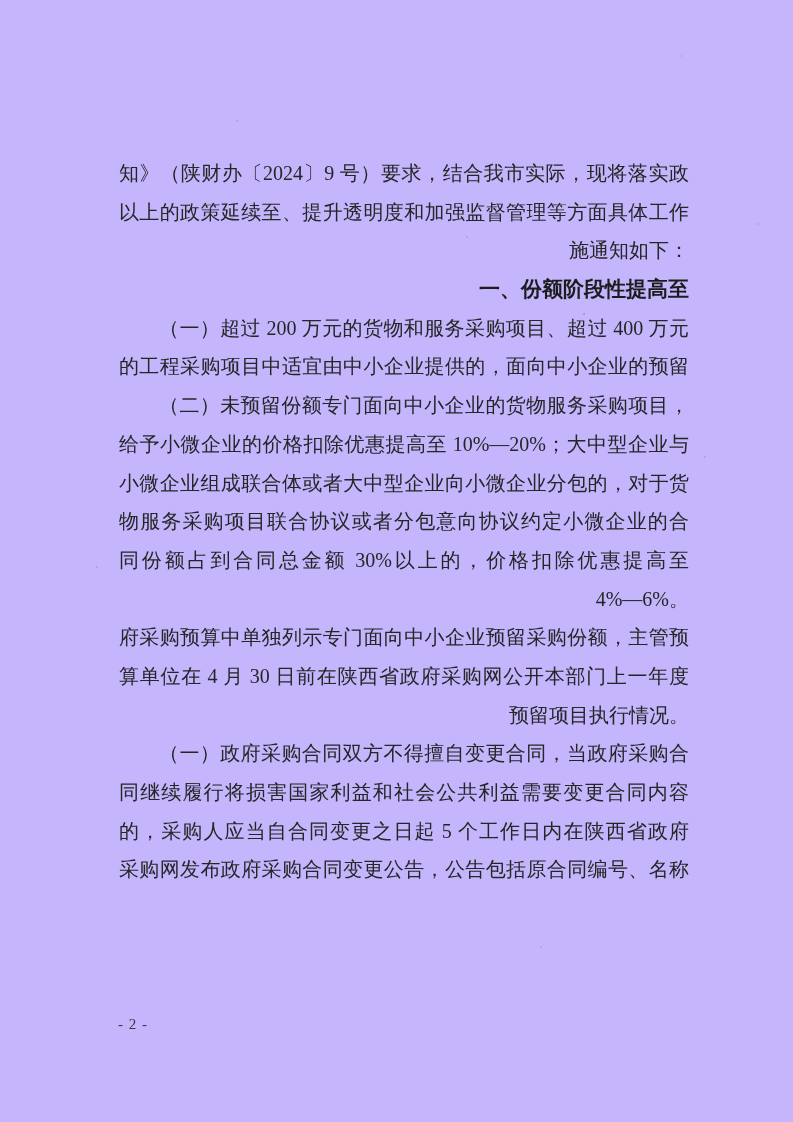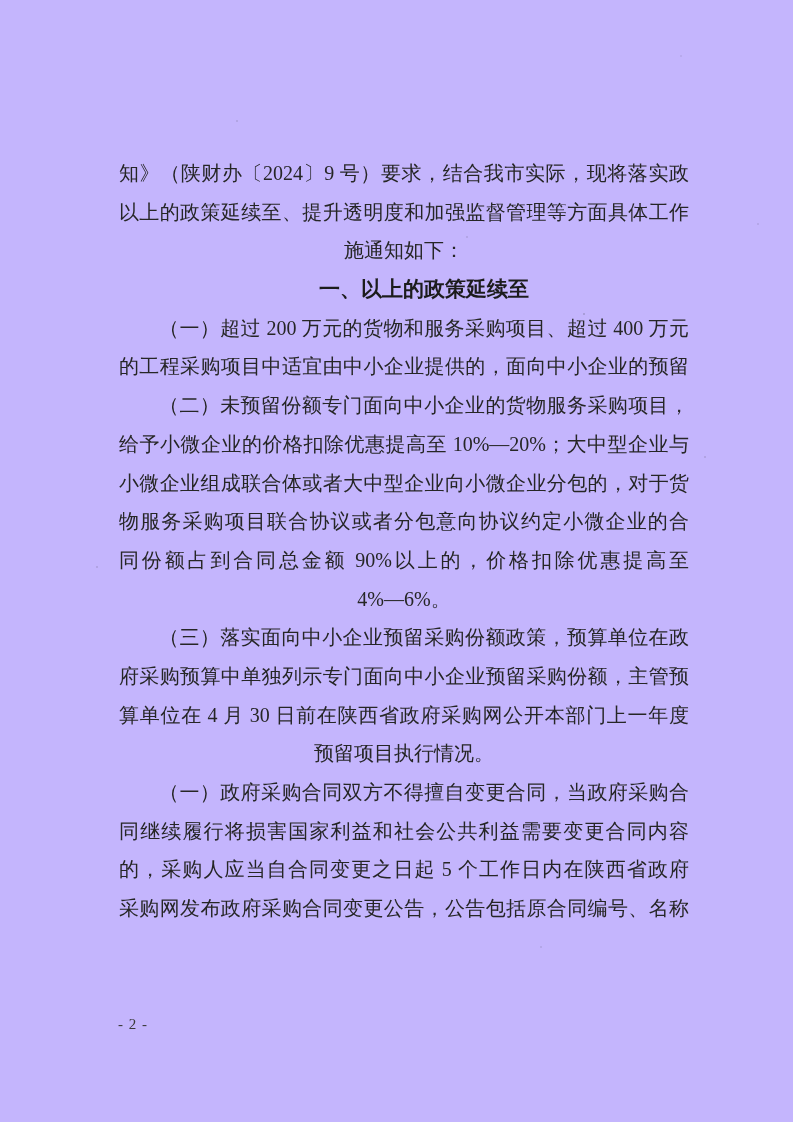--- a/index.html
+++ b/index.html
@@ -25,21 +25,21 @@
     top: 154px;
     width: 570px;
   }
   .line {
     height: 38.7px;
     line-height: 38.7px;
     font-size: 20px;
     color: #262626;
     font-family: "Liberation Serif", "DejaVu Serif", serif;
     overflow: hidden;
-    text-align: center;
+    text-align: right;
     white-space: nowrap;
   }
   .line.fill {
     white-space: normal;
     text-align: justify;
     text-align-last: justify;
     text-justify: inter-character;
   }
   .line.indent {
     padding-left: 40px;
@@ -81,30 +81,29 @@
 </style>
 </head>
 <body>
 
 <div class="doc-page">
   <div class="specks"></div>
   <div class="doc-body">
       <div class="line fill">知》（陕财办〔2024〕9 号）要求，结合我市实际，现将落实政</div>
       <div class="line fill">以上的政策延续至、提升透明度和加强监督管理等方面具体工作措</div>
       <div class="line">施通知如下：</div>
-      <div class="line heading indent">一、以上的政策延续至</div>
+      <div class="line heading indent">一、份额阶段性提高至</div>
       <div class="line fill indent">（一）超过 200 万元的货物和服务采购项目、超过 400 万元</div>
       <div class="line fill">的工程采购项目中适宜由中小企业提供的，面向中小企业的预留</div>
       <div class="line fill indent">（二）未预留份额专门面向中小企业的货物服务采购项目，</div>
       <div class="line fill">给予小微企业的价格扣除优惠提高至 10%—20%；大中型企业与</div>
       <div class="line fill">小微企业组成联合体或者大中型企业向小微企业分包的，对于货</div>
       <div class="line fill">物服务采购项目联合协议或者分包意向协议约定小微企业的合</div>
-      <div class="line fill">同份额占到合同总金额 90%以上的，价格扣除优惠提高至</div>
+      <div class="line fill">同份额占到合同总金额 30%以上的，价格扣除优惠提高至</div>
       <div class="line">4%—6%。</div>
-      <div class="line fill indent">（三）落实面向中小企业预留采购份额政策，预算单位在政</div>
       <div class="line fill">府采购预算中单独列示专门面向中小企业预留采购份额，主管预</div>
       <div class="line fill">算单位在 4 月 30 日前在陕西省政府采购网公开本部门上一年度</div>
       <div class="line">预留项目执行情况。</div>
       <div class="line fill indent">（一）政府采购合同双方不得擅自变更合同，当政府采购合</div>
       <div class="line fill">同继续履行将损害国家利益和社会公共利益需要变更合同内容</div>
       <div class="line fill">的，采购人应当自合同变更之日起 5 个工作日内在陕西省政府</div>
       <div class="line fill">采购网发布政府采购合同变更公告，公告包括原合同编号、名称</div>
     </div>
   <div class="page-number">- 2 -</div>
 </div>

